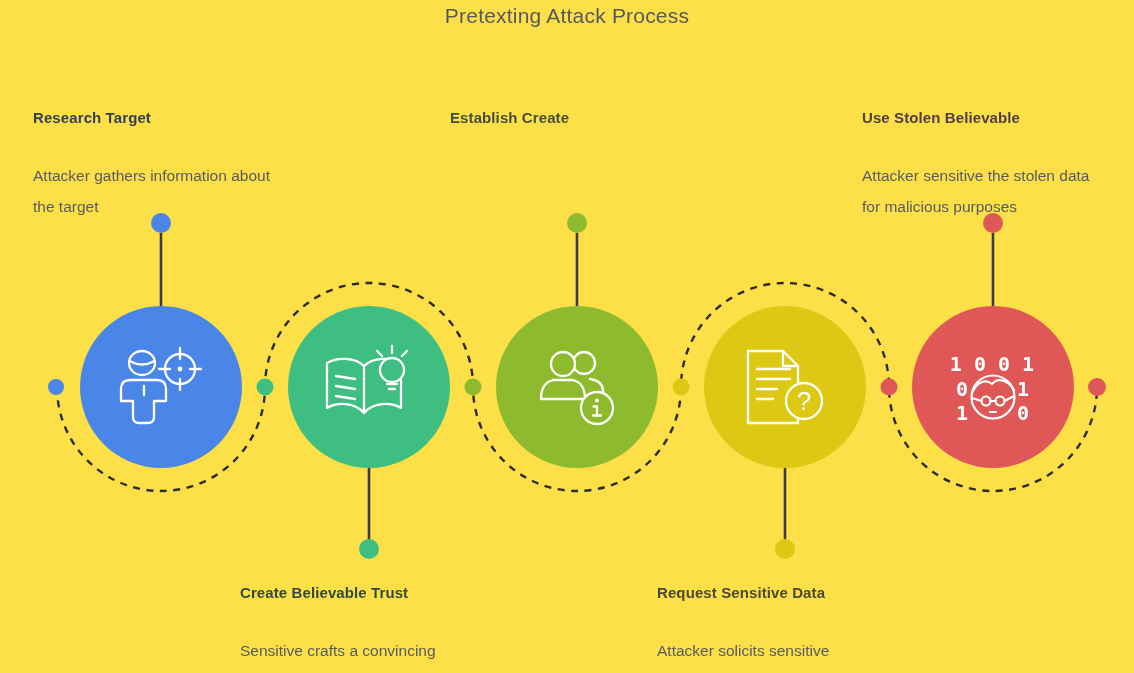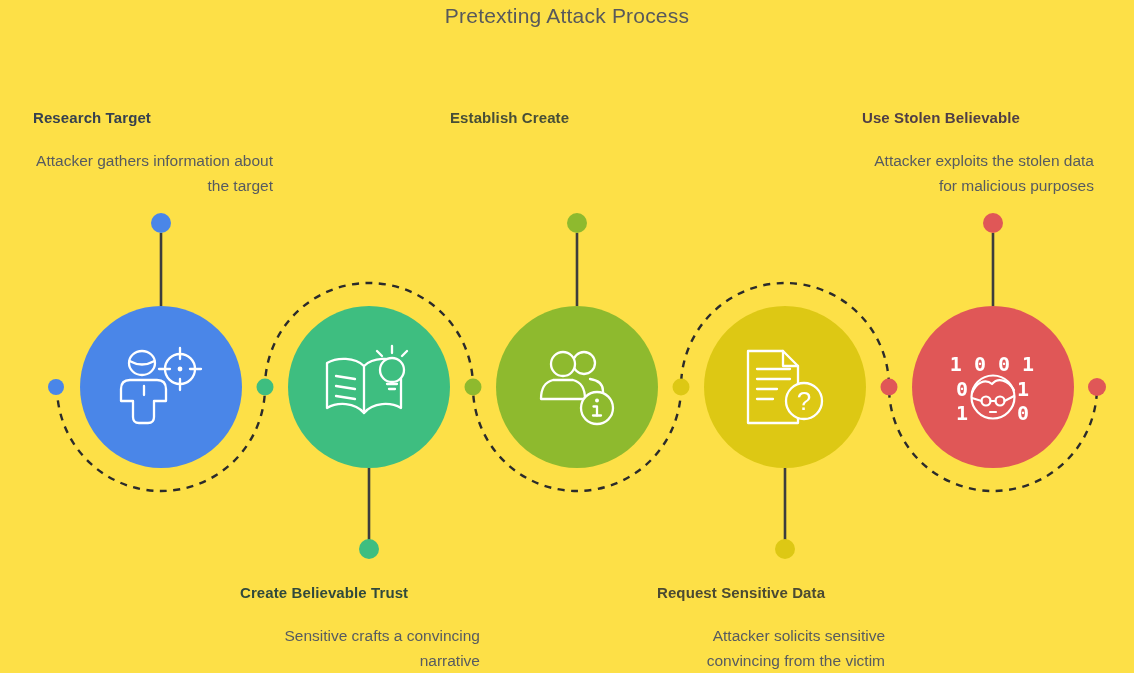--- a/index.html
+++ b/index.html
@@ -10,21 +10,21 @@
   .diagram-title{
     position:absolute;top:4px;left:0;width:100%;text-align:center;
     font-size:21px;font-weight:400;color:#58595b;letter-spacing:.2px;
   }
   .step-label{position:absolute;}
   .step-label h2{
     margin:0;font-size:15px;line-height:28px;font-weight:700;
     white-space:nowrap;text-align:left;letter-spacing:.1px;
   }
   .step-label p{
-    margin:16px 0 0 0;font-size:15.5px;line-height:25px;text-align:right;
+    margin:28px 0 0 0;font-size:15.5px;line-height:31px;text-align:left;
   }
   
   #label-0{left:33px;top:104px;width:240px;}
   #label-2{left:450px;top:104px;width:204px;}
   #label-4{left:862px;top:104px;width:232px;}
   #label-1{left:240px;top:579px;width:240px;}
   #label-3{left:657px;top:579px;width:228px;}
   svg text.digit{font-family:"DejaVu Sans Mono",monospace;font-weight:700;}
   svg text.qmark{font-family:"Liberation Sans",sans-serif;font-weight:400;}
 </style>
@@ -45,21 +45,21 @@
   </div>
   <div class="step-label" id="label-2">
     <h2 style="color: rgb(71, 78, 55);">Establish Create</h2>
   </div>
   <div class="step-label" id="label-3">
     <h2 style="color: rgb(75, 74, 50);">Request Sensitive Data</h2>
     <p style="color: rgb(87, 91, 96);">Attacker solicits sensitive convincing from the victim</p>
   </div>
   <div class="step-label" id="label-4">
     <h2 style="color: rgb(79, 62, 70);">Use Stolen Believable</h2>
-    <p style="color: rgb(87, 91, 96);">Attacker exploits the stolen data for malicious purposes</p>
+    <p style="color: rgb(87, 91, 96);">Attacker sensitive the stolen data for malicious purposes</p>
   </div>
 
   <svg width="1134" height="673" viewBox="0 0 1134 673" style="position:absolute;left:0;top:0">
 
     <path d="M 57 387 A 104 104 0 0 0 265 387 A 104 104 0 0 1 473 387 A 104 104 0 0 0 681 387 A 104 104 0 0 1 889 387 A 104 104 0 0 0 1097 387" fill="none" stroke="#2b2b2b" stroke-width="2.4" stroke-dasharray="7 6.5"></path>
 
     <circle cx="56" cy="387" r="8" fill="#4a86e8"></circle>
     <circle cx="265" cy="387" r="8.5" fill="#3ebe80"></circle>
     <circle cx="473" cy="387" r="8.5" fill="#8eba2e"></circle>
     <circle cx="681" cy="387" r="8.5" fill="#ddc814"></circle>

